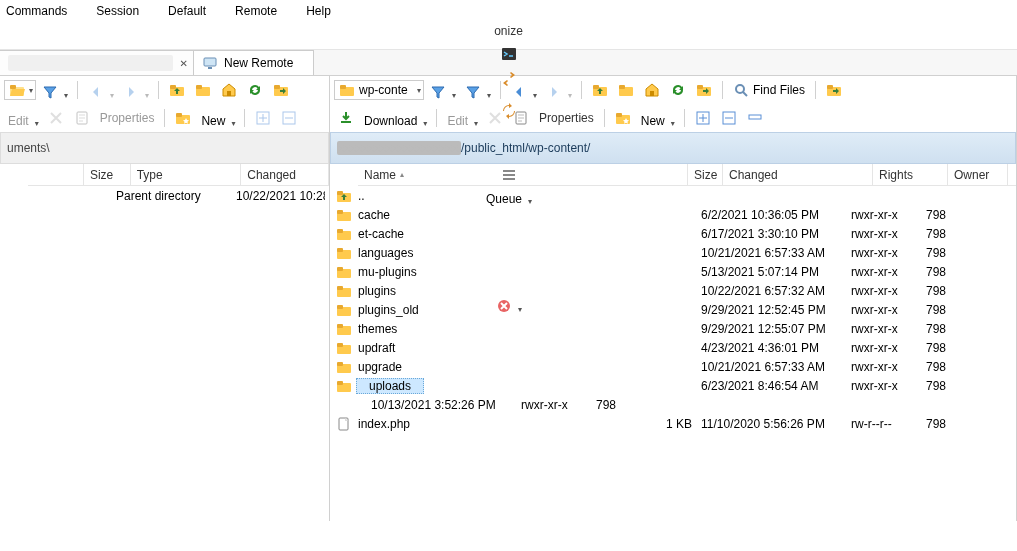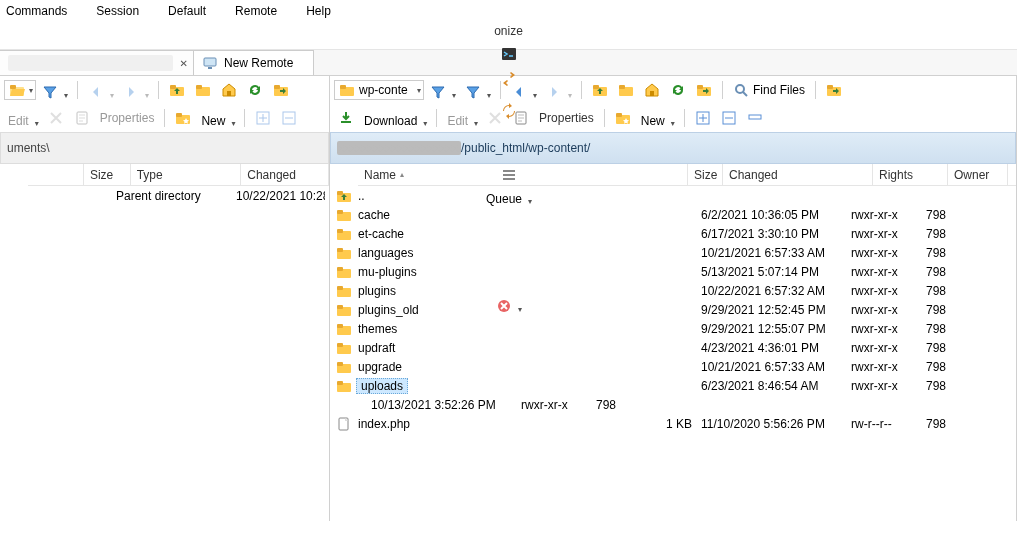--- a/index.html
+++ b/index.html
@@ -96,21 +96,21 @@
     position: relative;
   }
   .listhdr .col.sort::after { content: "▴"; font-size: 8px; color: #888; margin-left: 4px; }
   .rows { flex: 1; overflow: hidden; background: #fff; }
   .row {
     display: flex; height: 19px; align-items: center; cursor: default;
   }
   .row .cell { padding: 0 6px; overflow: hidden; white-space: nowrap; }
   .row .icon-cell { display: inline-flex; align-items: center; gap: 4px; }
   .row.sel .name-wrap {
-    background: #cde8ff; border: 1px dotted #6aa8d8; padding: 0 4px;
+    background: #cde8ff; border: 1px dotted #6aa8d8; padding: 0 12px;
   }
   .name-wrap { padding: 0 2px; }
   
   .L-name { width: 60px; } .L-size { width: 50px; text-align: right; }
   .L-type { width: 120px; } .L-changed { width: 95px; }
   .R-name { width: 330px; } .R-size { width: 35px; text-align: right; }
   .R-changed { width: 150px; } .R-rights { width: 75px; } .R-owner { width: 60px; }
   
   .blur-strip {
     width: 165px; height: 16px; background: #f0f0f0;

